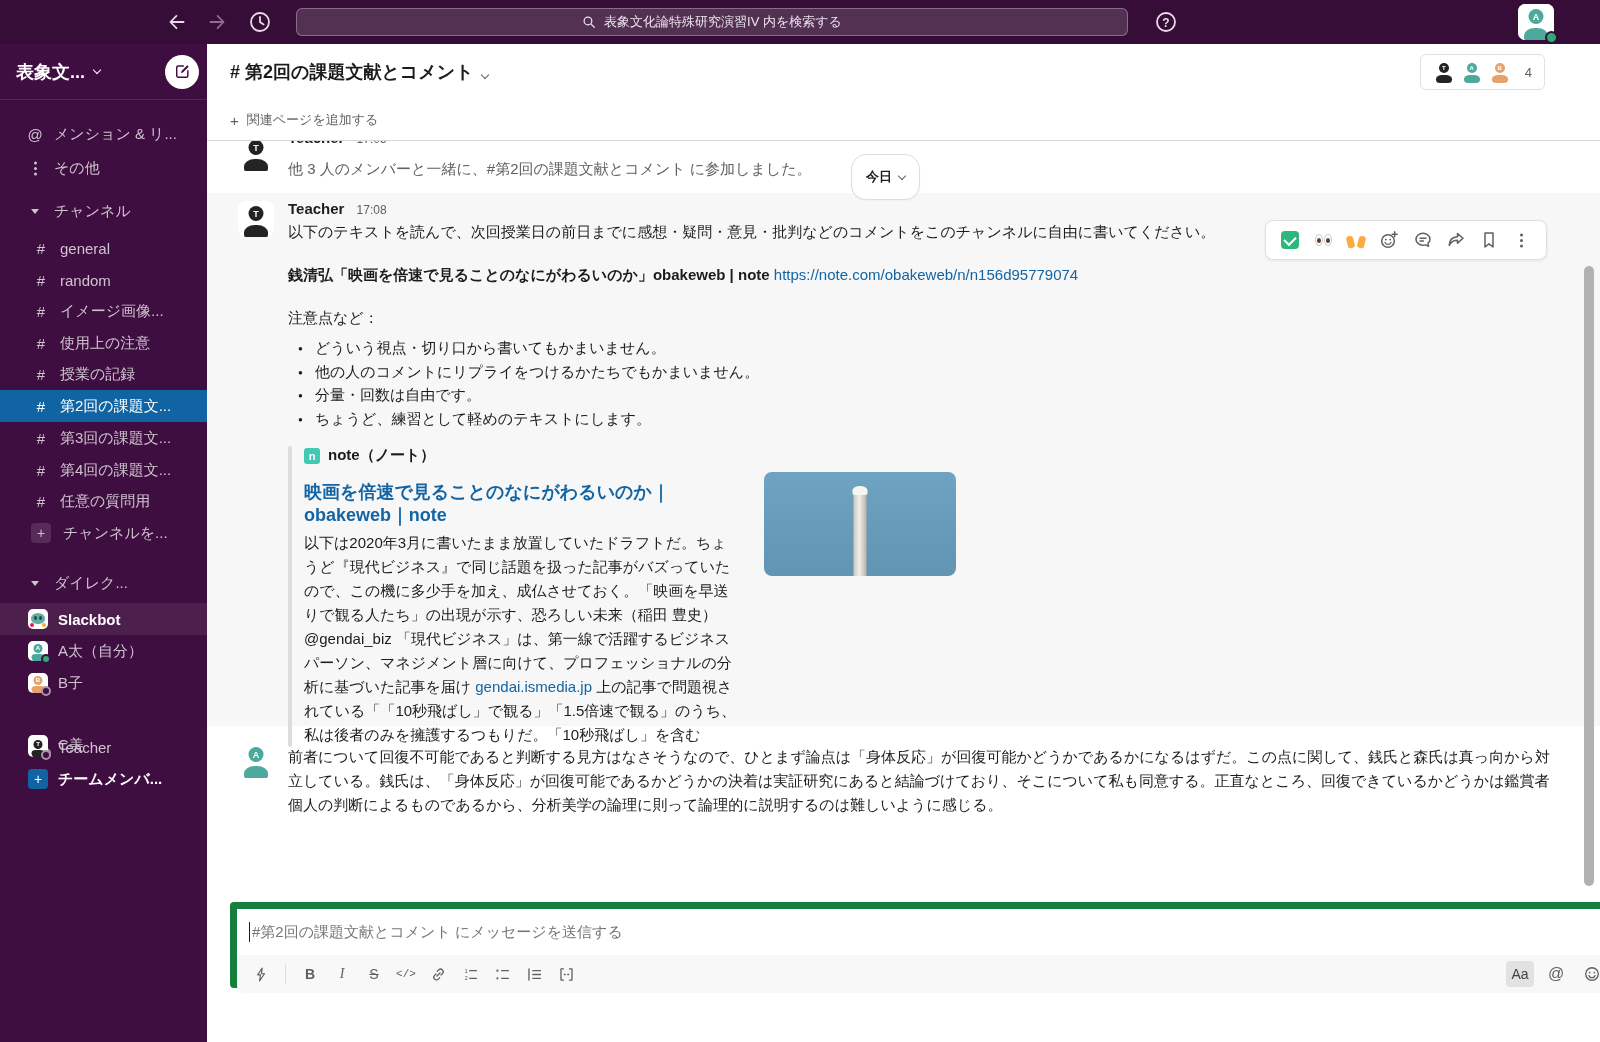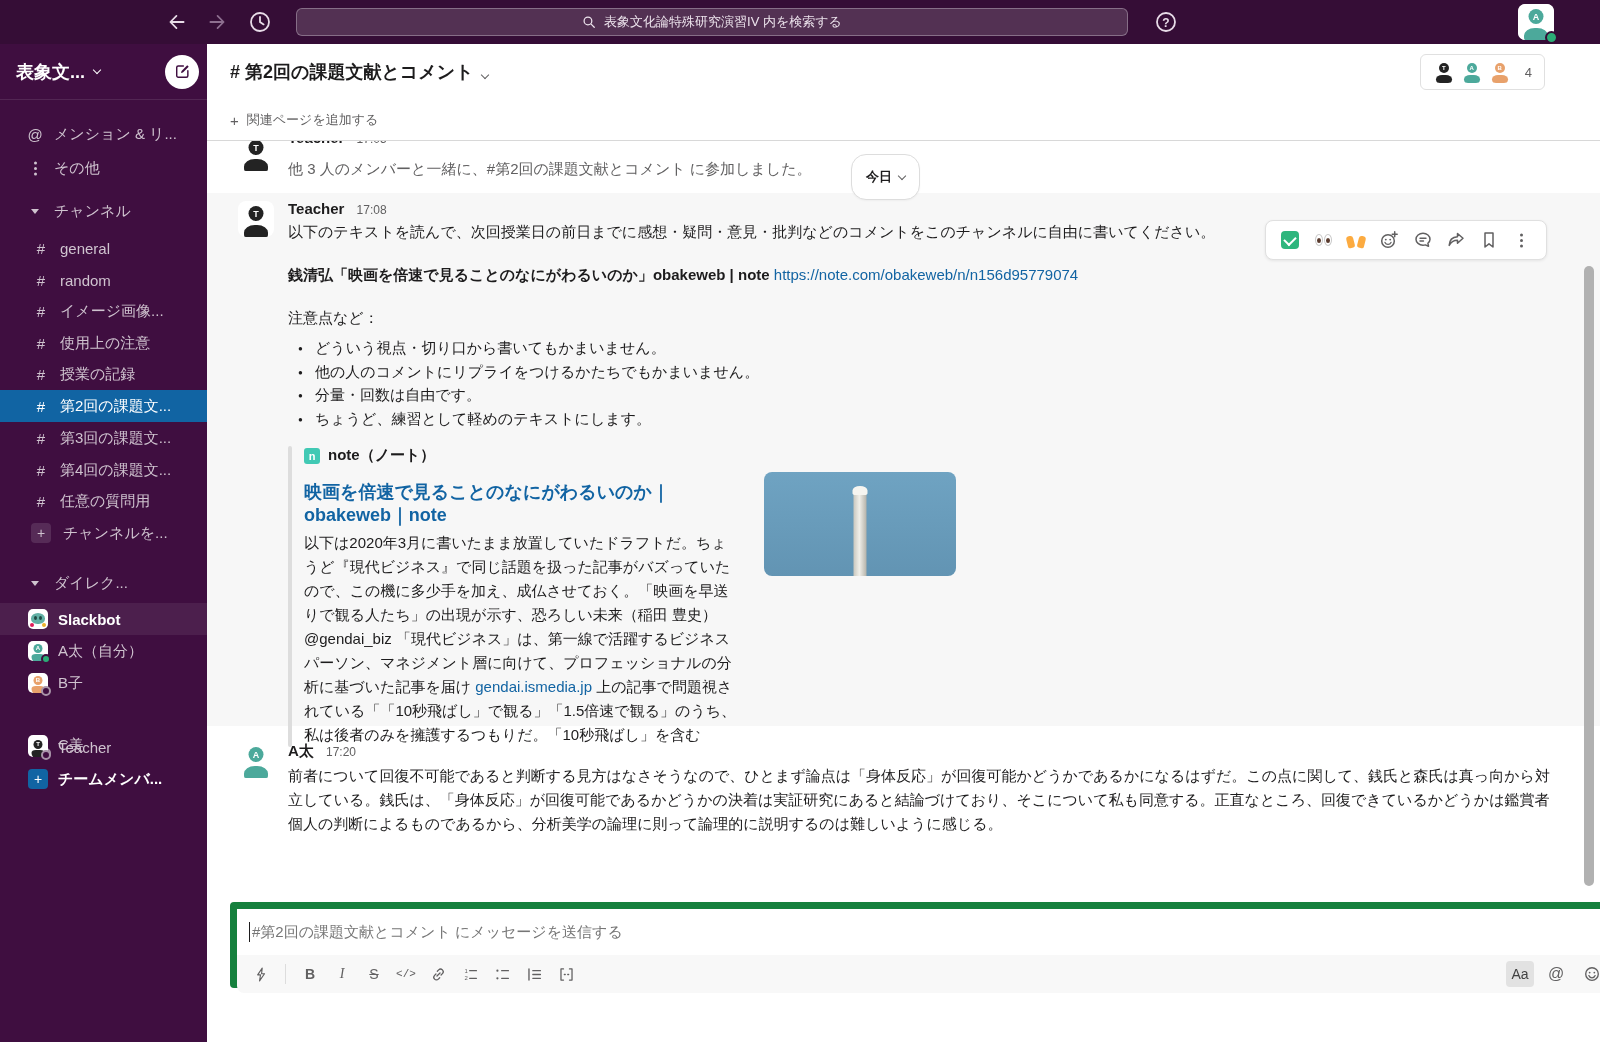--- a/index.html
+++ b/index.html
@@ -467,24 +467,20 @@
           </span>
       </div>
     </section>
 
     <section id="ata">
       <div class="person p36 col-teal mavatar" style="top:2px">
         <span class="head">A</span>
           <span class="bod"></span>
         </div>
       <div id="a-body">
-        <div>
-          <span class="mname">A太</span>
-          <span class="mtime">17:20</span>
-        </div>
         <p class="mtext para">前者について回復不可能であると判断する見方はなさそうなので、ひとまず論点は「身体反応」が回復可能かどうかであるかになるはずだ。この点に関して、銭氏と森氏は真っ向から対立している。銭氏は、「身体反応」が回復可能であるかどうかの決着は実証研究にあると結論づけており、そこについて私も同意する。正直なところ、回復できているかどうかは鑑賞者個人の判断によるものであるから、分析美学の論理に則って論理的に説明するのは難しいように感じる。</p>
       </div>
     </section>
   </main>
 
   <div id="scrollbar"></div>
 
   <div id="composer">
     <div id="cinput">
       <span id="cursor"></span>

